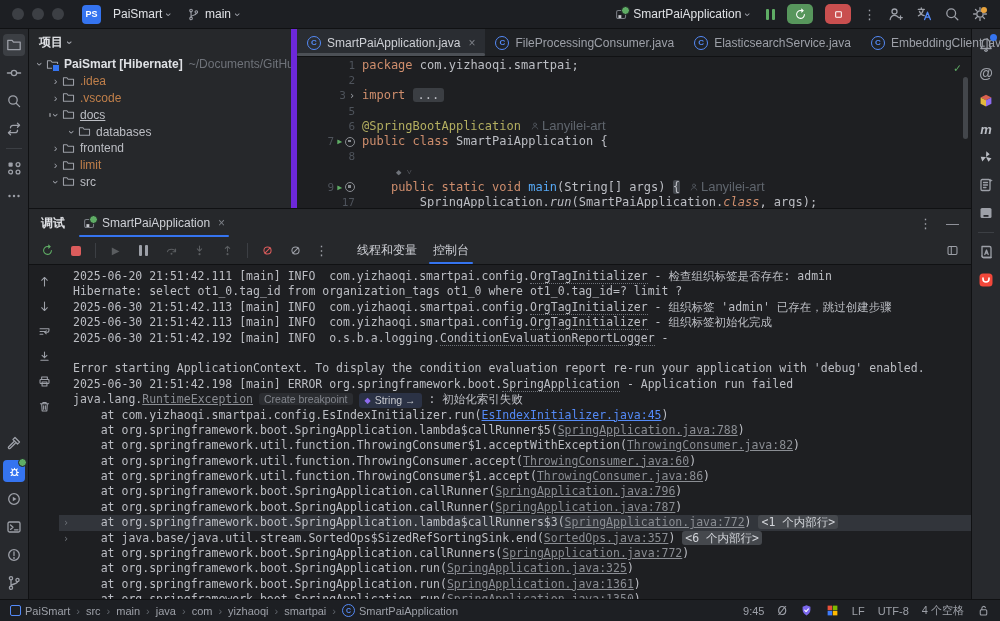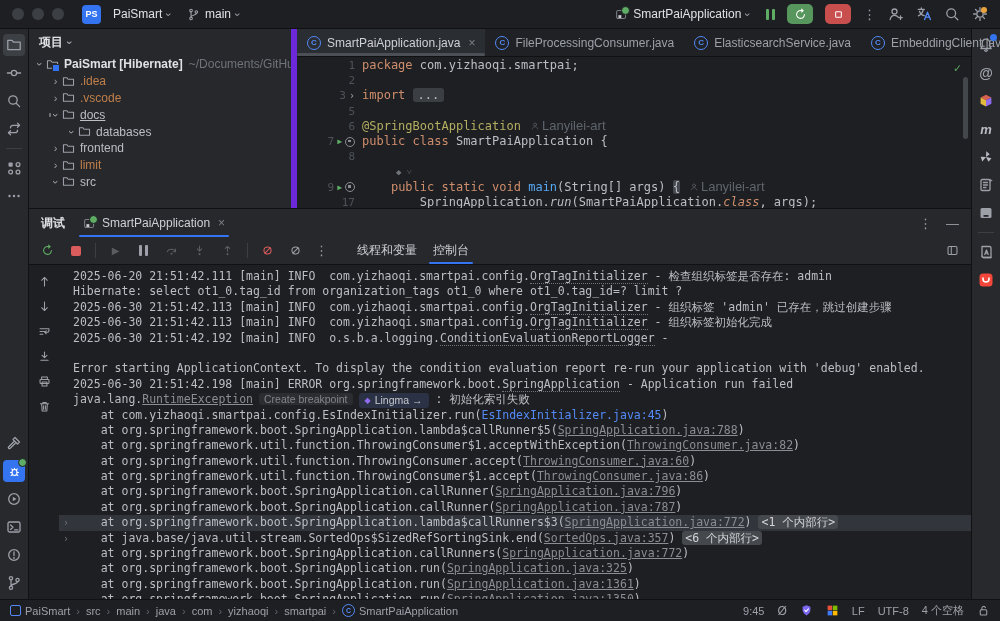--- a/index.html
+++ b/index.html
@@ -107,21 +107,21 @@
   .vtab.active::after{content:"";position:absolute;left:4px;right:4px;bottom:0;height:2.5px;background:#3574f0;border-radius:2px}
   .dbody{flex:1;display:flex;min-height:0}
   .cgutter{width:30px;display:flex;flex-direction:column;align-items:center;padding-top:8px;gap:8px;flex:none}
   .console{flex:1;font-family:"DejaVu Sans Mono",monospace;font-size:11.5px;line-height:15.4px;overflow:hidden;padding-top:4px;min-width:0}
   .lrow{white-space:pre;height:15.4px;display:flex;align-items:center}
   .lrow.hl{background:#32353b}
   .farrow{width:14px;flex:none;color:#6f737a;font-size:10px;text-align:center}
   .t{color:#bcbec4}
   .du{border-bottom:1px dotted #6f737a}
   .gl{color:#8a8d93;text-decoration:underline}
-  .bl{color:#548af7;}
+  .bl{color:#548af7;text-decoration:underline}
   .chipg{background:#45484d;color:#d3d5da;border-radius:3px;padding:0 3px}
   .bp{color:#83868d;font-family:"Liberation Sans",sans-serif;font-size:10.5px;background:#2b2d31;padding:0 5px;border-radius:3px;margin:0 6px}
   .lm{background:#2b3245;border-radius:3px;padding:0 6px;font-family:"Liberation Sans",sans-serif;font-size:10.5px;color:#c7c9ce;
     display:inline-flex;align-items:center;gap:4px}
   .lmdot{color:#8f6cf0;font-size:8px}
 
   
   .statusbar{height:21px;background:#1d1f23;border-top:1px solid #101113;display:flex;align-items:center;
     padding:0 10px;color:#9da0a8;font-size:11px;gap:6px;flex:none}
   .bitem{display:flex;align-items:center;gap:4px}
@@ -608,21 +608,21 @@
           </div>
           <div class="console" id="console-lines">
               <div class="lrow"><span class="farrow"></span><span><span class="t">2025-06-20 21:51:42.111 [main] INFO  com.yizhaoqi.smartpai.config.</span><span class="t du">OrgTagInitializer</span><span class="t"> - 检查组织标签是否存在: admin</span></span></div>
               <div class="lrow"><span class="farrow"></span><span><span class="t">Hibernate: select ot1_0.tag_id from organization_tags ot1_0 where ot1_0.tag_id=? limit ?</span></span></div>
               <div class="lrow"><span class="farrow"></span><span><span class="t">2025-06-30 21:51:42.113 [main] INFO  com.yizhaoqi.smartpai.config.</span><span class="t du">OrgTagInitializer</span><span class="t"> - 组织标签 'admin' 已存在，跳过创建步骤</span></span></div>
               <div class="lrow"><span class="farrow"></span><span><span class="t">2025-06-30 21:51:42.113 [main] INFO  com.yizhaoqi.smartpai.config.</span><span class="t du">OrgTagInitializer</span><span class="t"> - 组织标签初始化完成</span></span></div>
               <div class="lrow"><span class="farrow"></span><span><span class="t">2025-06-30 21:51:42.192 [main] INFO  o.s.b.a.logging.</span><span class="t du">ConditionEvaluationReportLogger</span><span class="t"> - </span></span></div>
               <div class="lrow"><span class="farrow"></span><span></span></div>
               <div class="lrow"><span class="farrow"></span><span><span class="t">Error starting ApplicationContext. To display the condition evaluation report re-run your application with 'debug' enabled.</span></span></div>
               <div class="lrow"><span class="farrow"></span><span><span class="t">2025-06-30 21:51:42.198 [main] ERROR org.springframework.boot.</span><span class="t du">SpringApplication</span><span class="t"> - Application run failed</span></span></div>
-              <div class="lrow"><span class="farrow"></span><span><span class="t">java.lang.</span><span class="gl">RuntimeException</span><span class="bp">Create breakpoint</span><span class="lm"><span class="lmdot">◆</span><span>Lingma →</span></span><span class="t"> : 初始化索引失败</span></span></div>
+              <div class="lrow"><span class="farrow"></span><span><span class="t">java.lang.</span><span class="gl">RuntimeException</span><span class="bp">Create breakpoint</span><span class="lm"><span class="lmdot">◆</span><span>String →</span></span><span class="t"> : 初始化索引失败</span></span></div>
               <div class="lrow"><span class="farrow"></span><span><span class="t">    at com.yizhaoqi.smartpai.config.EsIndexInitializer.run(</span><span class="bl">EsIndexInitializer.java:45</span><span class="t">)</span></span></div>
               <div class="lrow"><span class="farrow"></span><span><span class="t">    at org.springframework.boot.SpringApplication.lambda$callRunner$5(</span><span class="gl">SpringApplication.java:788</span><span class="t">)</span></span></div>
               <div class="lrow"><span class="farrow"></span><span><span class="t">    at org.springframework.util.function.ThrowingConsumer$1.acceptWithException(</span><span class="gl">ThrowingConsumer.java:82</span><span class="t">)</span></span></div>
               <div class="lrow"><span class="farrow"></span><span><span class="t">    at org.springframework.util.function.ThrowingConsumer.accept(</span><span class="gl">ThrowingConsumer.java:60</span><span class="t">)</span></span></div>
               <div class="lrow"><span class="farrow"></span><span><span class="t">    at org.springframework.util.function.ThrowingConsumer$1.accept(</span><span class="gl">ThrowingConsumer.java:86</span><span class="t">)</span></span></div>
               <div class="lrow"><span class="farrow"></span><span><span class="t">    at org.springframework.boot.SpringApplication.callRunner(</span><span class="gl">SpringApplication.java:796</span><span class="t">)</span></span></div>
               <div class="lrow"><span class="farrow"></span><span><span class="t">    at org.springframework.boot.SpringApplication.callRunner(</span><span class="gl">SpringApplication.java:787</span><span class="t">)</span></span></div>
               <div class="lrow hl"><span class="farrow">›</span><span><span class="t">    at org.springframework.boot.SpringApplication.lambda$callRunners$3(</span><span class="gl">SpringApplication.java:772</span><span class="t">) </span><span class="chipg">&lt;1 个内部行&gt;</span></span></div>
               <div class="lrow"><span class="farrow">›</span><span><span class="t">    at java.base/java.util.stream.SortedOps$SizedRefSortingSink.end(</span><span class="gl">SortedOps.java:357</span><span class="t">) </span><span class="chipg">&lt;6 个内部行&gt;</span></span></div>
               <div class="lrow"><span class="farrow"></span><span><span class="t">    at org.springframework.boot.SpringApplication.callRunners(</span><span class="gl">SpringApplication.java:772</span><span class="t">)</span></span></div>

